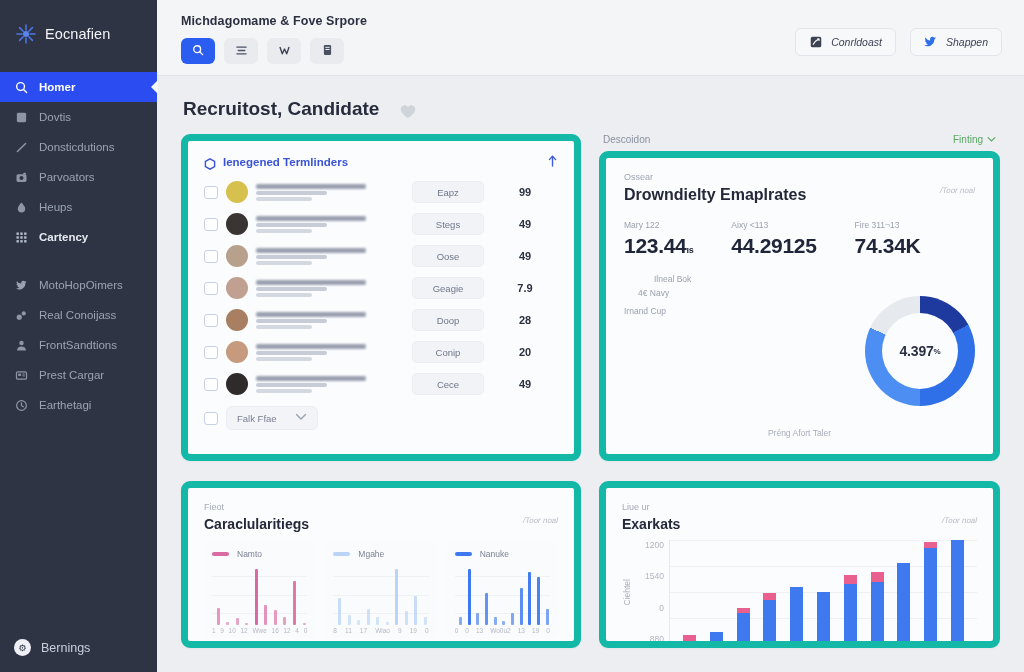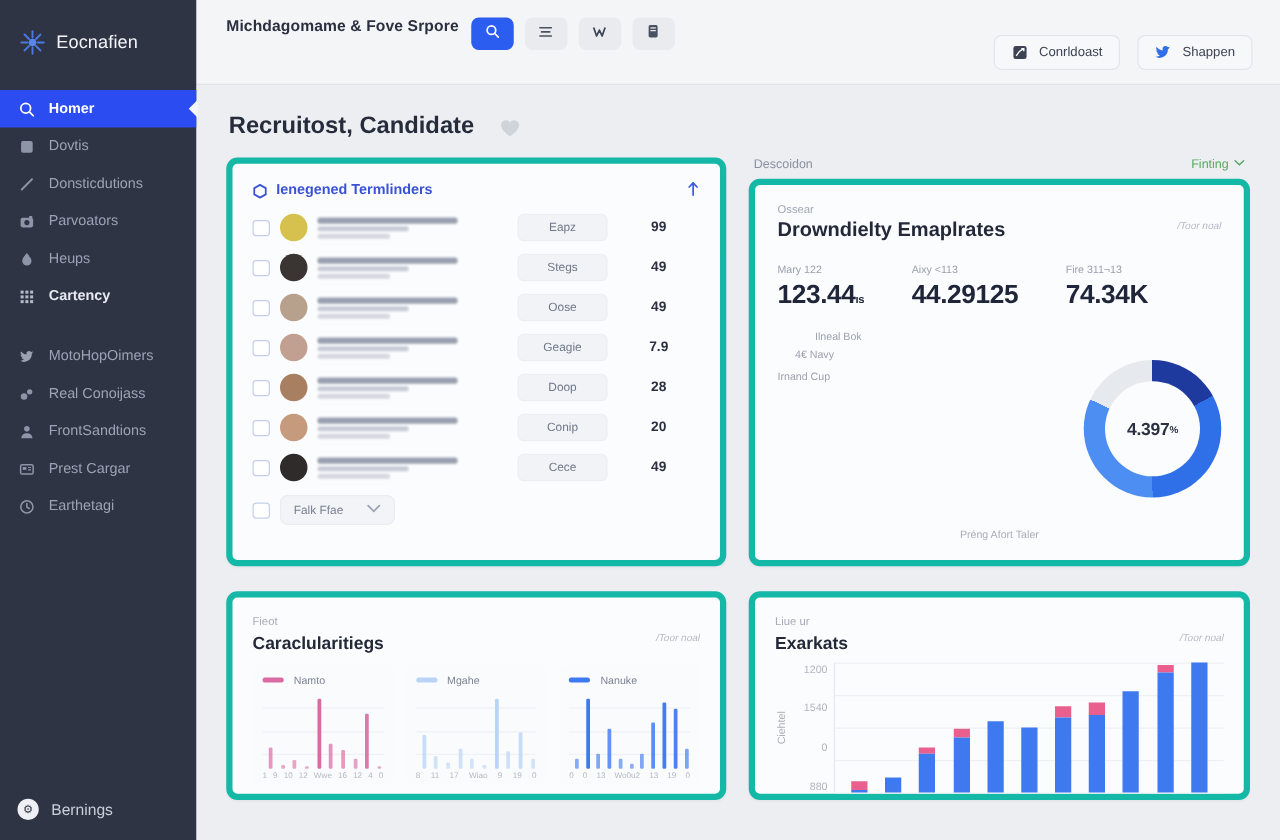--- a/index.html
+++ b/index.html
@@ -61,53 +61,53 @@
 
   
   .main { flex: 1; height: 672px; display: flex; flex-direction: column;
           background: #eceef1; overflow: hidden; }
 
   .topbar {
     background: #f4f5f7; padding: 14px 22px 11px 24px;
     border-bottom: 1px solid #e1e4e9;
     display: flex; align-items: flex-start; justify-content: space-between;
   }
-  .topbar-left { display: flex; flex-direction: row; gap: 10px; }
+  .topbar-left { display: flex; flex-direction: column; gap: 10px; }
   .topbar-title { font-size: 12.5px; font-weight: 700; color: #2b3040; letter-spacing: .1px; }
   .tool-row { display: flex; gap: 9px; }
   .tool-btn {
     width: 34px; height: 26px; border-radius: 6px;
     background: #e9ebef; display: flex; align-items: center; justify-content: center;
     color: #4a5163;
   }
   .tool-btn.primary { background: #2b5ef0; color: #fff; }
   .topbar-right { display: flex; gap: 14px; padding-top: 14px; }
   .pill-btn {
     height: 28px; min-width: 92px; border-radius: 6px;
     background: #f7f8fa; border: 1px solid #e2e5ea;
     display: flex; align-items: center; gap: 8px;
-    padding: 0 13px; font-size: 10.5px; color: #3d4354;
+    padding: 0 13px; font-size: 10.5px; color: #3d4354; font-style: italic;
   }
   .pill-btn .bico { width: 14px; height: 13px; display:flex; align-items:center; justify-content:center; }
 
   
   .content { flex: 1; overflow: hidden; padding: 0 24px; }
   .page-title {
     font-size: 19px; font-weight: 700; color: #262c3b;
     padding: 22px 0 14px 2px; display: flex; align-items: center; gap: 21px;
   }
   .heart { width: 16px; height: 15px; }
 
   .grid { display: flex; gap: 18px; }
   .col { display: flex; flex-direction: column; gap: 20px; }
   .col-left { width: 400px; flex: 0 0 400px; }
   .col-right { flex: 1; }
 
   .card {
-    background: #fbfcfd; border: 5px solid #14b8a6; border-radius: 9px;
+    background: #fbfcfd; border: 7px solid #14b8a6; border-radius: 9px;
     box-shadow: 0 1px 2px rgba(30,35,50,.035);
   }
 
   
   .list-card { padding: 14px 16px 12px 16px; height: 327px; }
   .list-head { display: flex; align-items: center; justify-content: space-between; margin-bottom: 7px; }
   .list-head-left { display: flex; align-items: center; gap: 7px; }
   .list-title { color: #3a53d6; font-size: 11.5px; font-weight: 700; }
   .hex { width: 12px; height: 12px; }
   .arrow-up { color: #3d5ae0; font-size: 13px; line-height: 1; }

